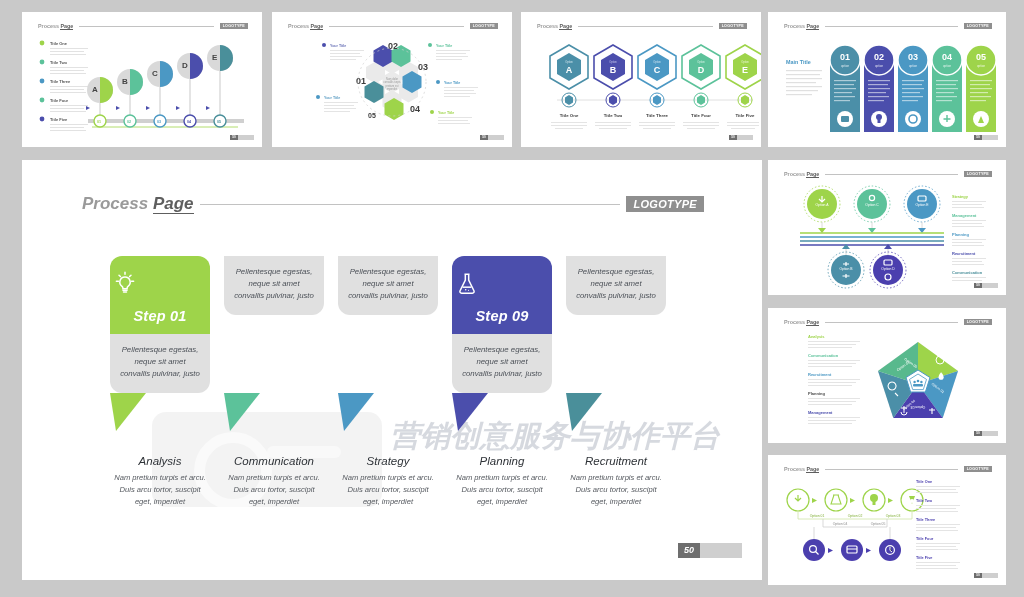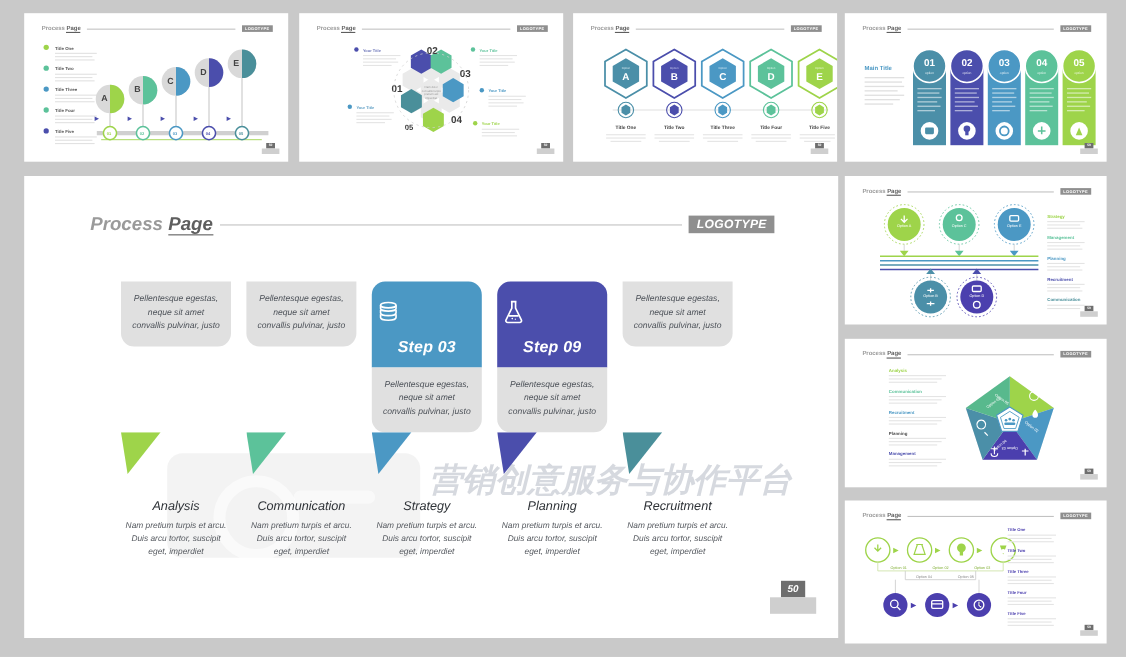--- a/index.html
+++ b/index.html
@@ -12,21 +12,21 @@
   .stage { position: relative; width: 1024px; height: 597px; background: #c9c9c9; }
 
   
   .slide { position: absolute; background: #ffffff; overflow: hidden; font-style: italic; }
   .slide-head { position: absolute; left: 0; right: 0; display: flex; align-items: center; }
   .ph-title { color: #9a9a9a; font-weight: bold; white-space: nowrap; }
   .ph-title b { color: #5e5e5e; border-bottom: 1px solid #5e5e5e; }
   .ph-rule { flex: 1; height: 1px; background: #c2c2c2; margin: 0 6px; }
   .logotype { background: #8f8f8f; color: #fff; font-weight: bold; letter-spacing: .3px;
               display: inline-block; text-align: center; }
-  .pagenum { position: absolute; display: flex; align-items: center; flex-direction: column; }
+  .pagenum { position: absolute; display: flex; align-items: center; }
   .pagenum .num { background: #6e6e6e; color: #fff; text-align: center; font-weight: bold; }
   .pagenum .bar { background: #cfcfcf; }
 
   
   #main-slide { left: 22px; top: 160px; width: 740px; height: 420px; }
   #main-slide .slide-head { top: 34px; left: 60px; right: 58px; }
   #main-slide .ph-title { font-size: 17px; }
   #main-slide .logotype { font-size: 11px; padding: 2px 7px; }
   #main-slide .pagenum { right: 20px; bottom: 22px; }
   #main-slide .pagenum .num { width: 22px; height: 15px; font-size: 9px; line-height: 15px; }
@@ -91,45 +91,44 @@
     </div>
 
     <div class="watermark">
       <div class="wm-logo"></div>
       <div class="wm-cn1">营销创意服务与协作平台</div>
     </div>
 
     <div class="steps">
 
       <div class="step">
+        <div class="cap" style="background:#9ed44a">
+          <span class="icon">
+            <svg width="30" height="30" viewBox="0 0 32 32" fill="none" stroke="#fff" stroke-width="1.6">
+              <path d="M16 8.5a5.5 5.5 0 0 0-3.2 9.98c.6.45.95 1.1.95 1.82v.7h4.5v-.7c0-.72.35-1.37.95-1.82A5.5 5.5 0 0 0 16 8.5z"></path>
+              <path d="M13.8 22.6h4.4M14.4 24.6h3.2" stroke-linecap="round"></path>
+              <path d="M16 3.5v2.2M6.8 13h2.2M23 13h2.2M9.6 6.6l1.5 1.5M22.4 6.6l-1.5 1.5" stroke-linecap="round"></path>
+            </svg>
+          </span>
+          <span class="cap-label">Step 01</span>
+        </div>
         <div class="body">Pellentesque egestas, neque sit amet convallis pulvinar, justo</div>
         <svg class="tail" viewBox="0 0 40 40">
             <polygon points="0,0 36,0 6,38" fill="#9ed44a"></polygon>
           </svg>
       </div>
 
       <div class="step">
         <div class="body">Pellentesque egestas, neque sit amet convallis pulvinar, justo</div>
         <svg class="tail" viewBox="0 0 40 40">
             <polygon points="0,0 36,0 6,38" fill="#5cc29a"></polygon>
           </svg>
       </div>
 
       <div class="step">
-        <div class="cap" style="background:#4b98c4">
-          <span class="icon">
-            <svg width="30" height="30" viewBox="0 0 32 32" fill="none" stroke="#fff" stroke-width="1.6">
-              <ellipse cx="16" cy="9" rx="7.5" ry="2.6"></ellipse>
-              <path d="M8.5 9v3.2c0 1.44 3.36 2.6 7.5 2.6s7.5-1.16 7.5-2.6V9"></path>
-              <path d="M8.5 13.4v3.2c0 1.44 3.36 2.6 7.5 2.6s7.5-1.16 7.5-2.6v-3.2"></path>
-              <path d="M8.5 17.8V21c0 1.44 3.36 2.6 7.5 2.6s7.5-1.16 7.5-2.6v-3.2"></path>
-            </svg>
-          </span>
-          <span class="cap-label">Step 03</span>
-        </div>
         <div class="body">Pellentesque egestas, neque sit amet convallis pulvinar, justo</div>
         <svg class="tail" viewBox="0 0 40 40">
             <polygon points="0,0 36,0 6,38" fill="#4b98c4"></polygon>
           </svg>
       </div>
 
       <div class="step">
         <div class="cap" style="background:#4b4eac">
           <span class="icon">
             <svg width="30" height="30" viewBox="0 0 32 32" fill="none" stroke="#fff" stroke-width="1.6" stroke-linejoin="round">

